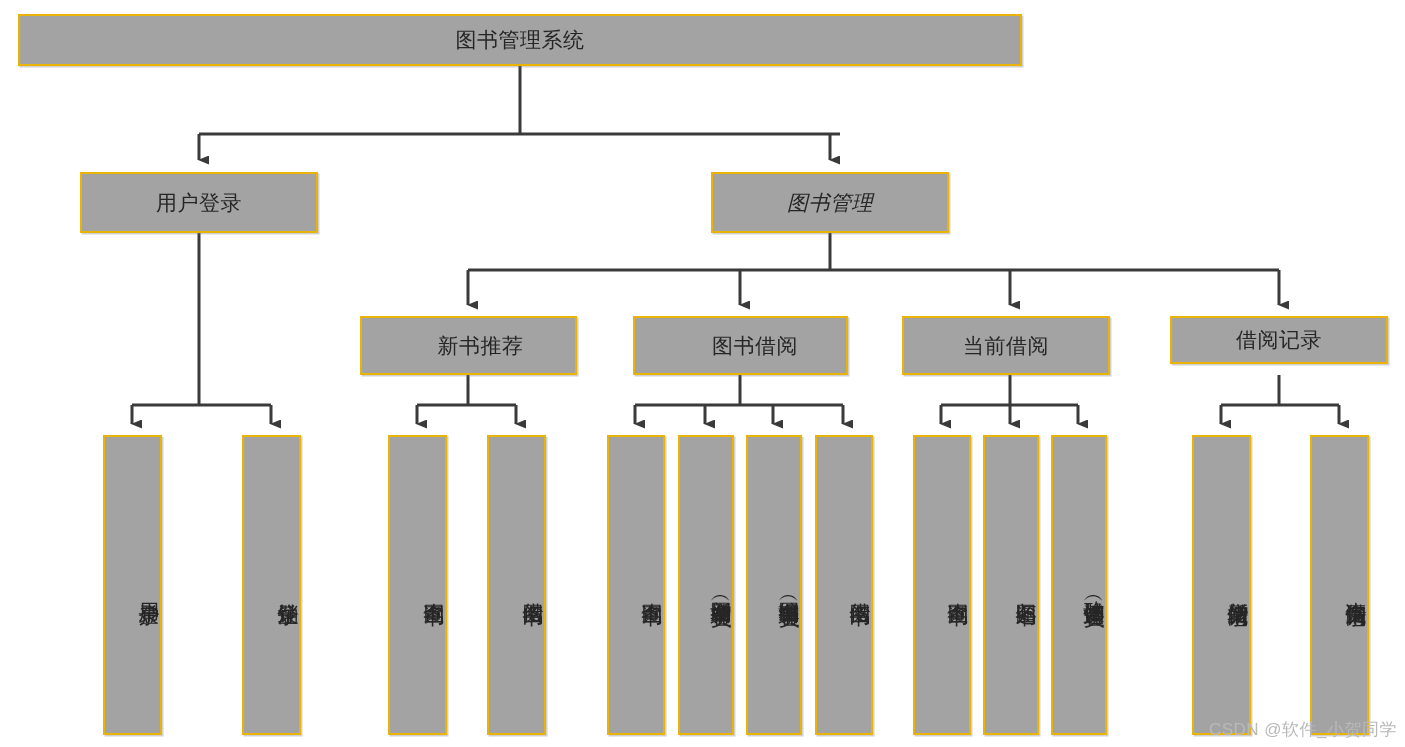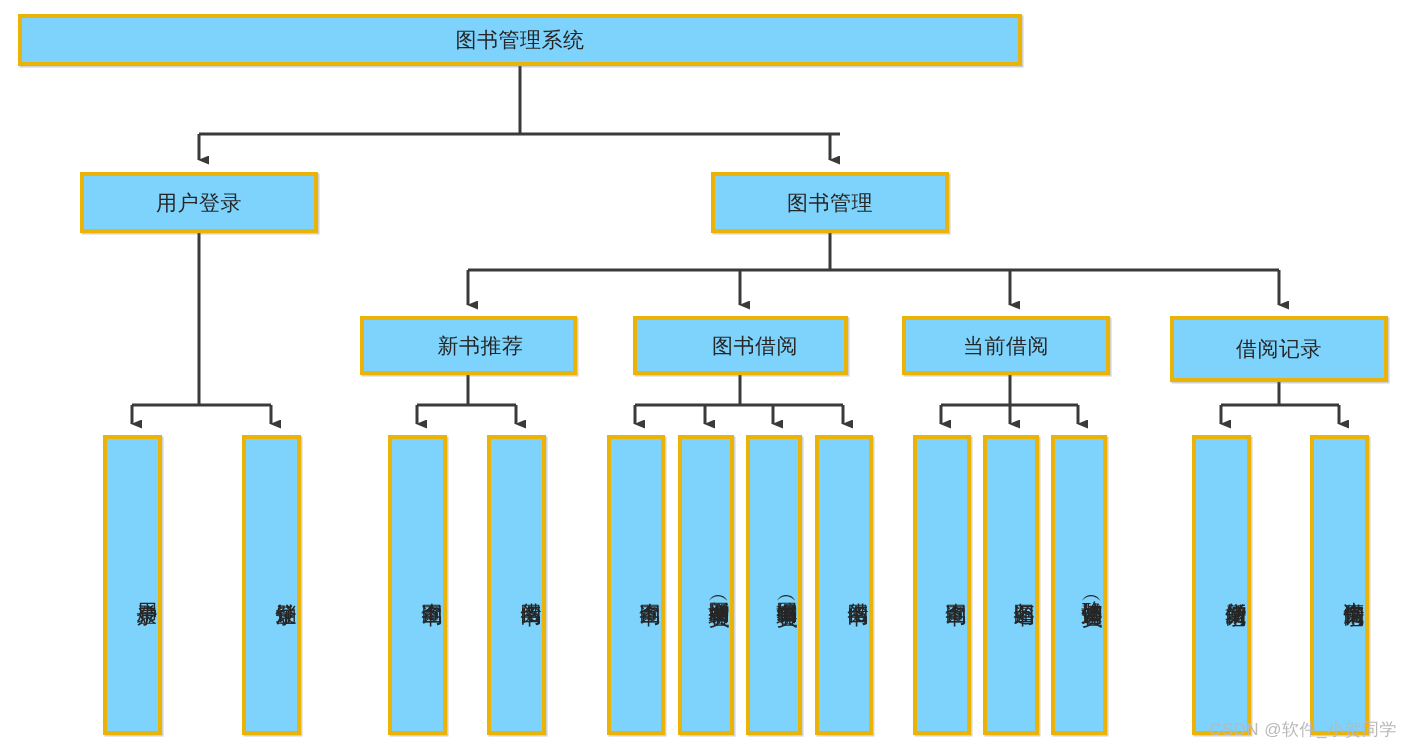--- a/index.html
+++ b/index.html
@@ -21,22 +21,22 @@
     position: absolute;
     left: 0;
     top: 0;
     width: 1405px;
     height: 747px;
     pointer-events: none;
   }
   .node {
     position: absolute;
     box-sizing: border-box;
-    background: #7dd3fc;
-    border: 4px solid #eab308;
+    background: #a3a3a3;
+    border: 2px solid #eab308;
     display: flex;
     align-items: center;
     justify-content: center;
     color: #262626;
     box-shadow: 1.5px 1.5px 0 rgba(120,120,120,0.35);
   }
   .node-h {
     font-size: 21px;
     letter-spacing: 0.5px;
     line-height: 1.2;
@@ -125,37 +125,37 @@
   </svg>
 
   <div class="node node-h" style="left:18px; top:14px; width:1004px; height:52px;">
     <span>图书管理系统</span>
   </div>
 
   <div class="node node-h" style="left:80px; top:172px; width:238px; height:61px;">
     <span>用户登录</span>
   </div>
 
-  <div class="node node-h" style="left:711px; top:172px; width:238px; height:61px;">
+  <div class="node node-h" style="left:711px; top:172px; width:238px; height:61px;font-style:italic;">
     <span>图书管理</span>
   </div>
 
   <div class="node node-h" style="left:360px; top:316px; width:217px; height:59px;padding-left:24px;">
     <span>新书推荐</span>
   </div>
 
   <div class="node node-h" style="left:633px; top:316px; width:215px; height:59px;padding-left:29px;">
     <span>图书借阅</span>
   </div>
 
   <div class="node node-h" style="left:902px; top:316px; width:208px; height:59px;">
     <span>当前借阅</span>
   </div>
 
-  <div class="node node-h" style="left:1170px; top:316px; width:218px; height:66px;">
+  <div class="node node-h" style="left:1170px; top:316px; width:218px; height:48px;">
     <span>借阅记录</span>
   </div>
 
   <div class="node node-leaf" style="left:103px; top:435px; width:59px; height:300px;">
     <span>用户登录</span>
   </div>
 
   <div class="node node-leaf" style="left:242px; top:435px; width:59px; height:300px;">
     <span>注销登录</span>
   </div>

